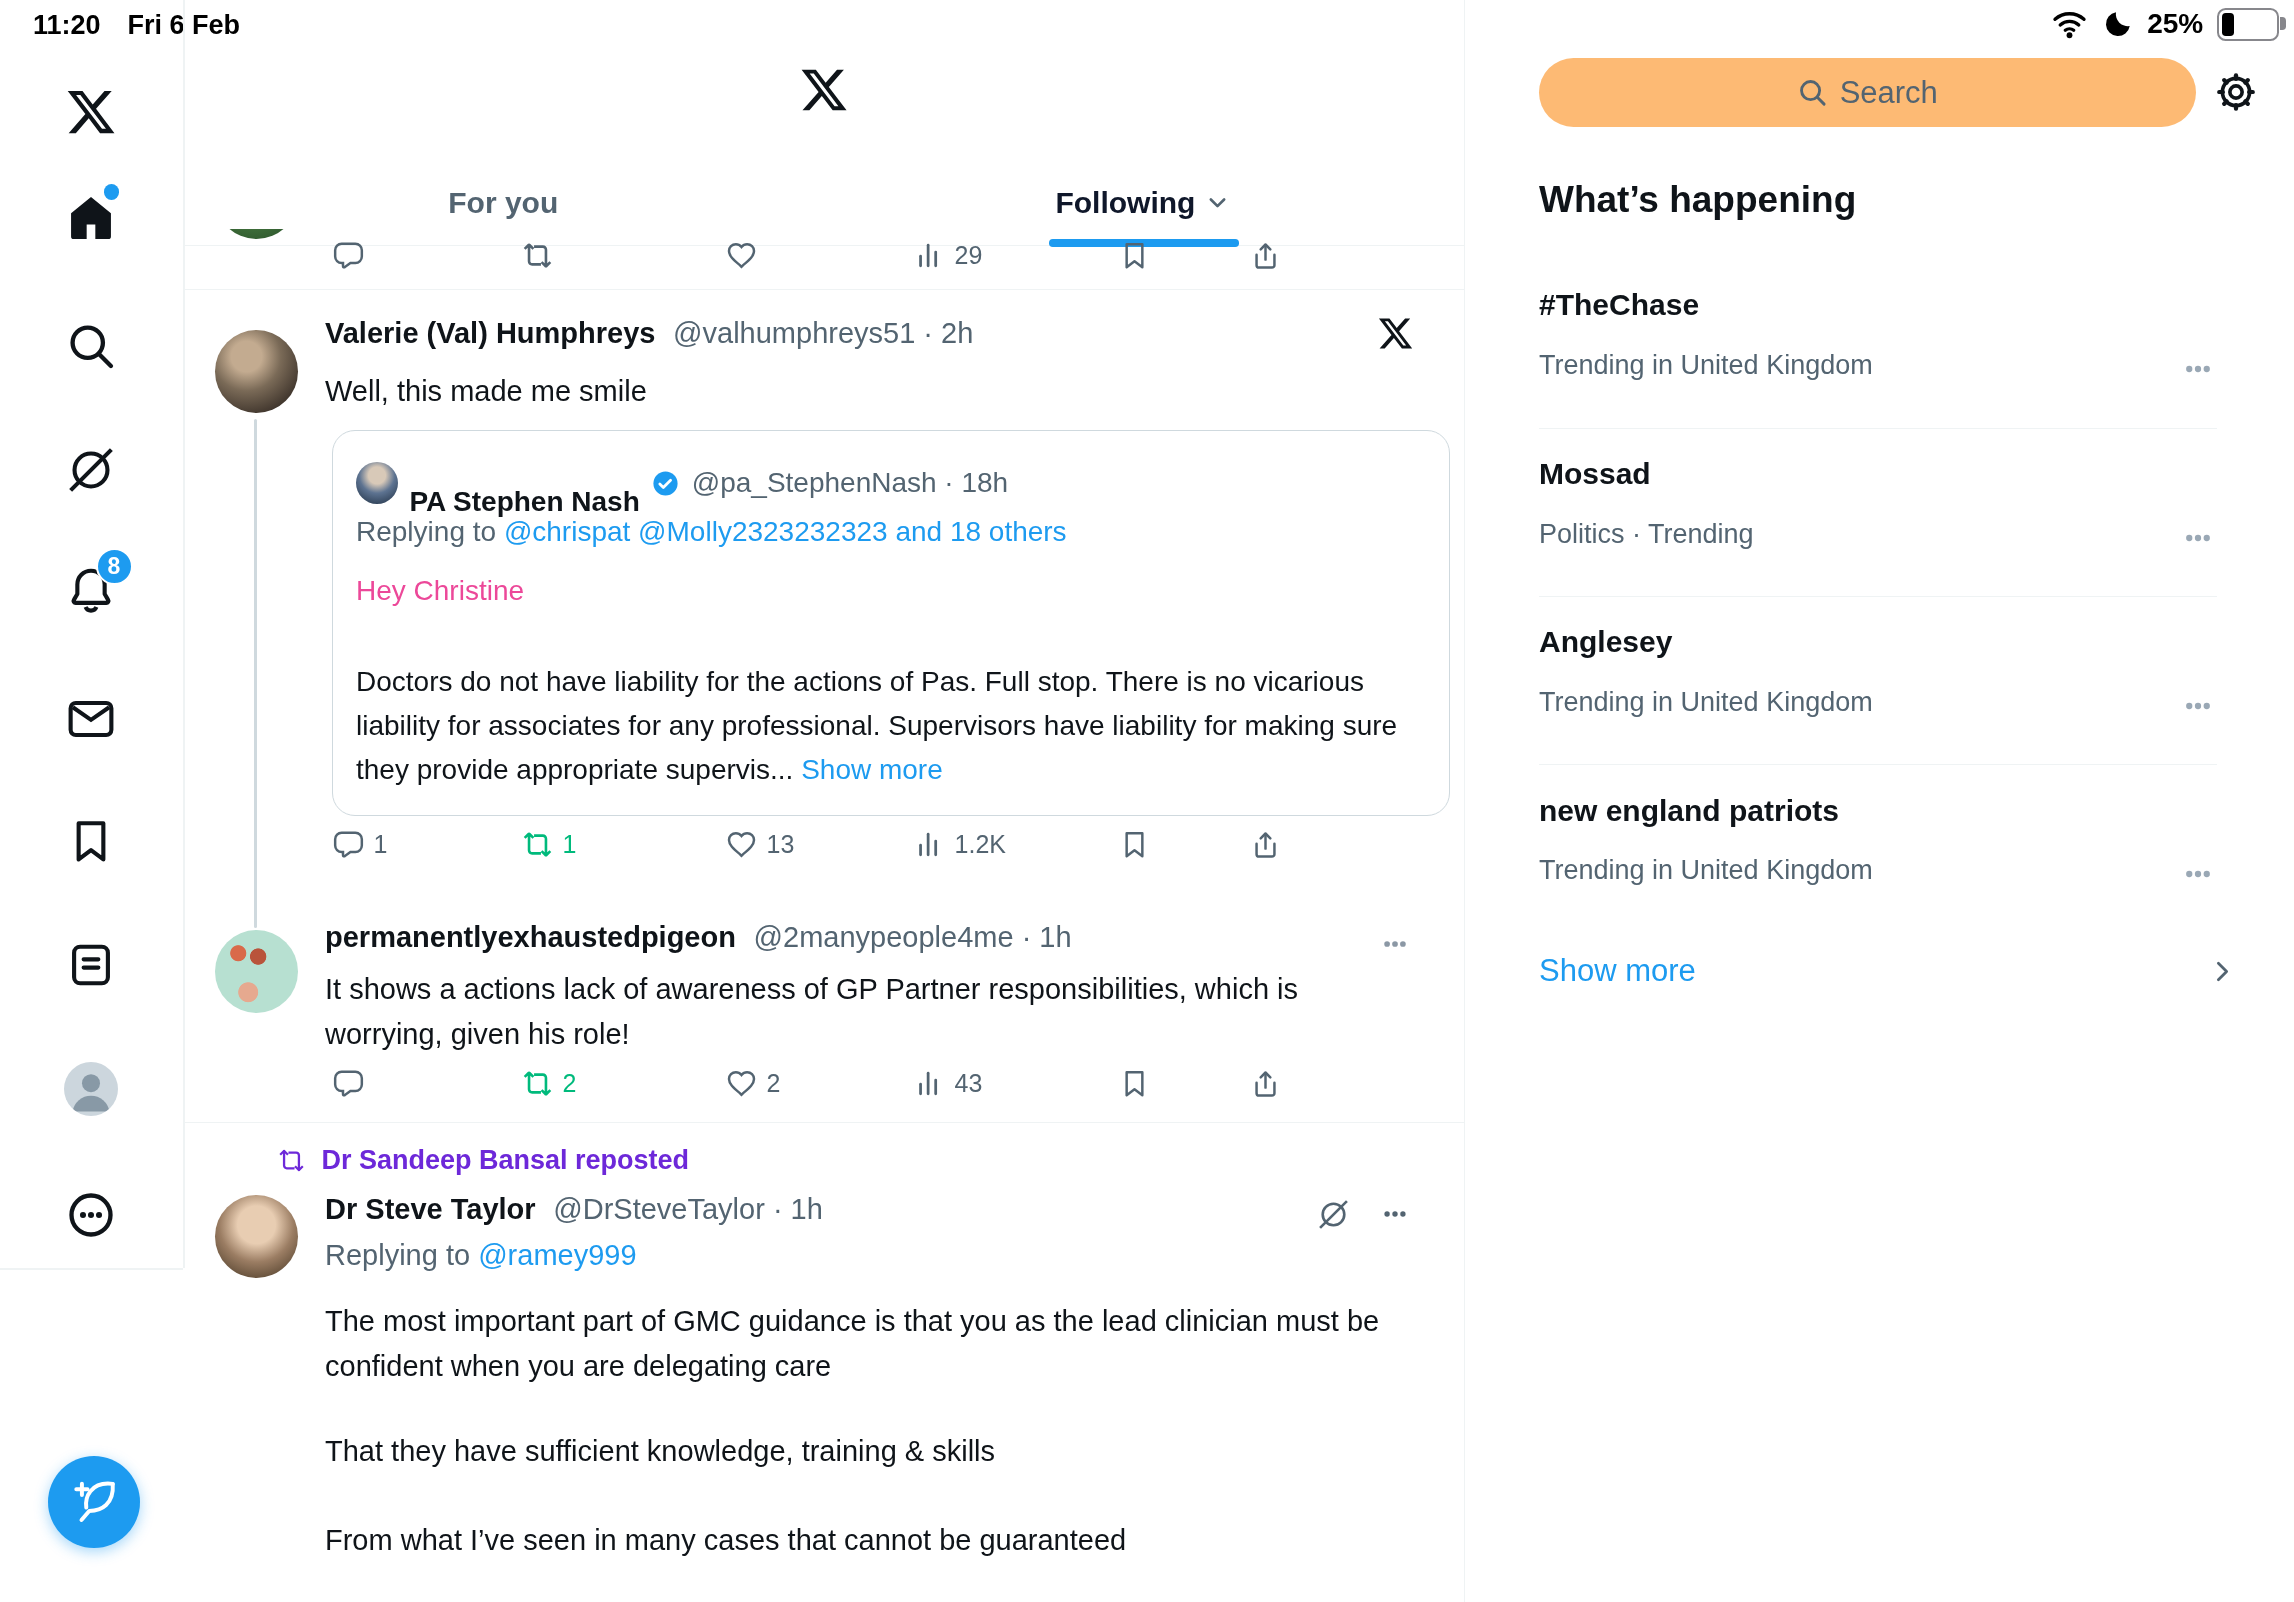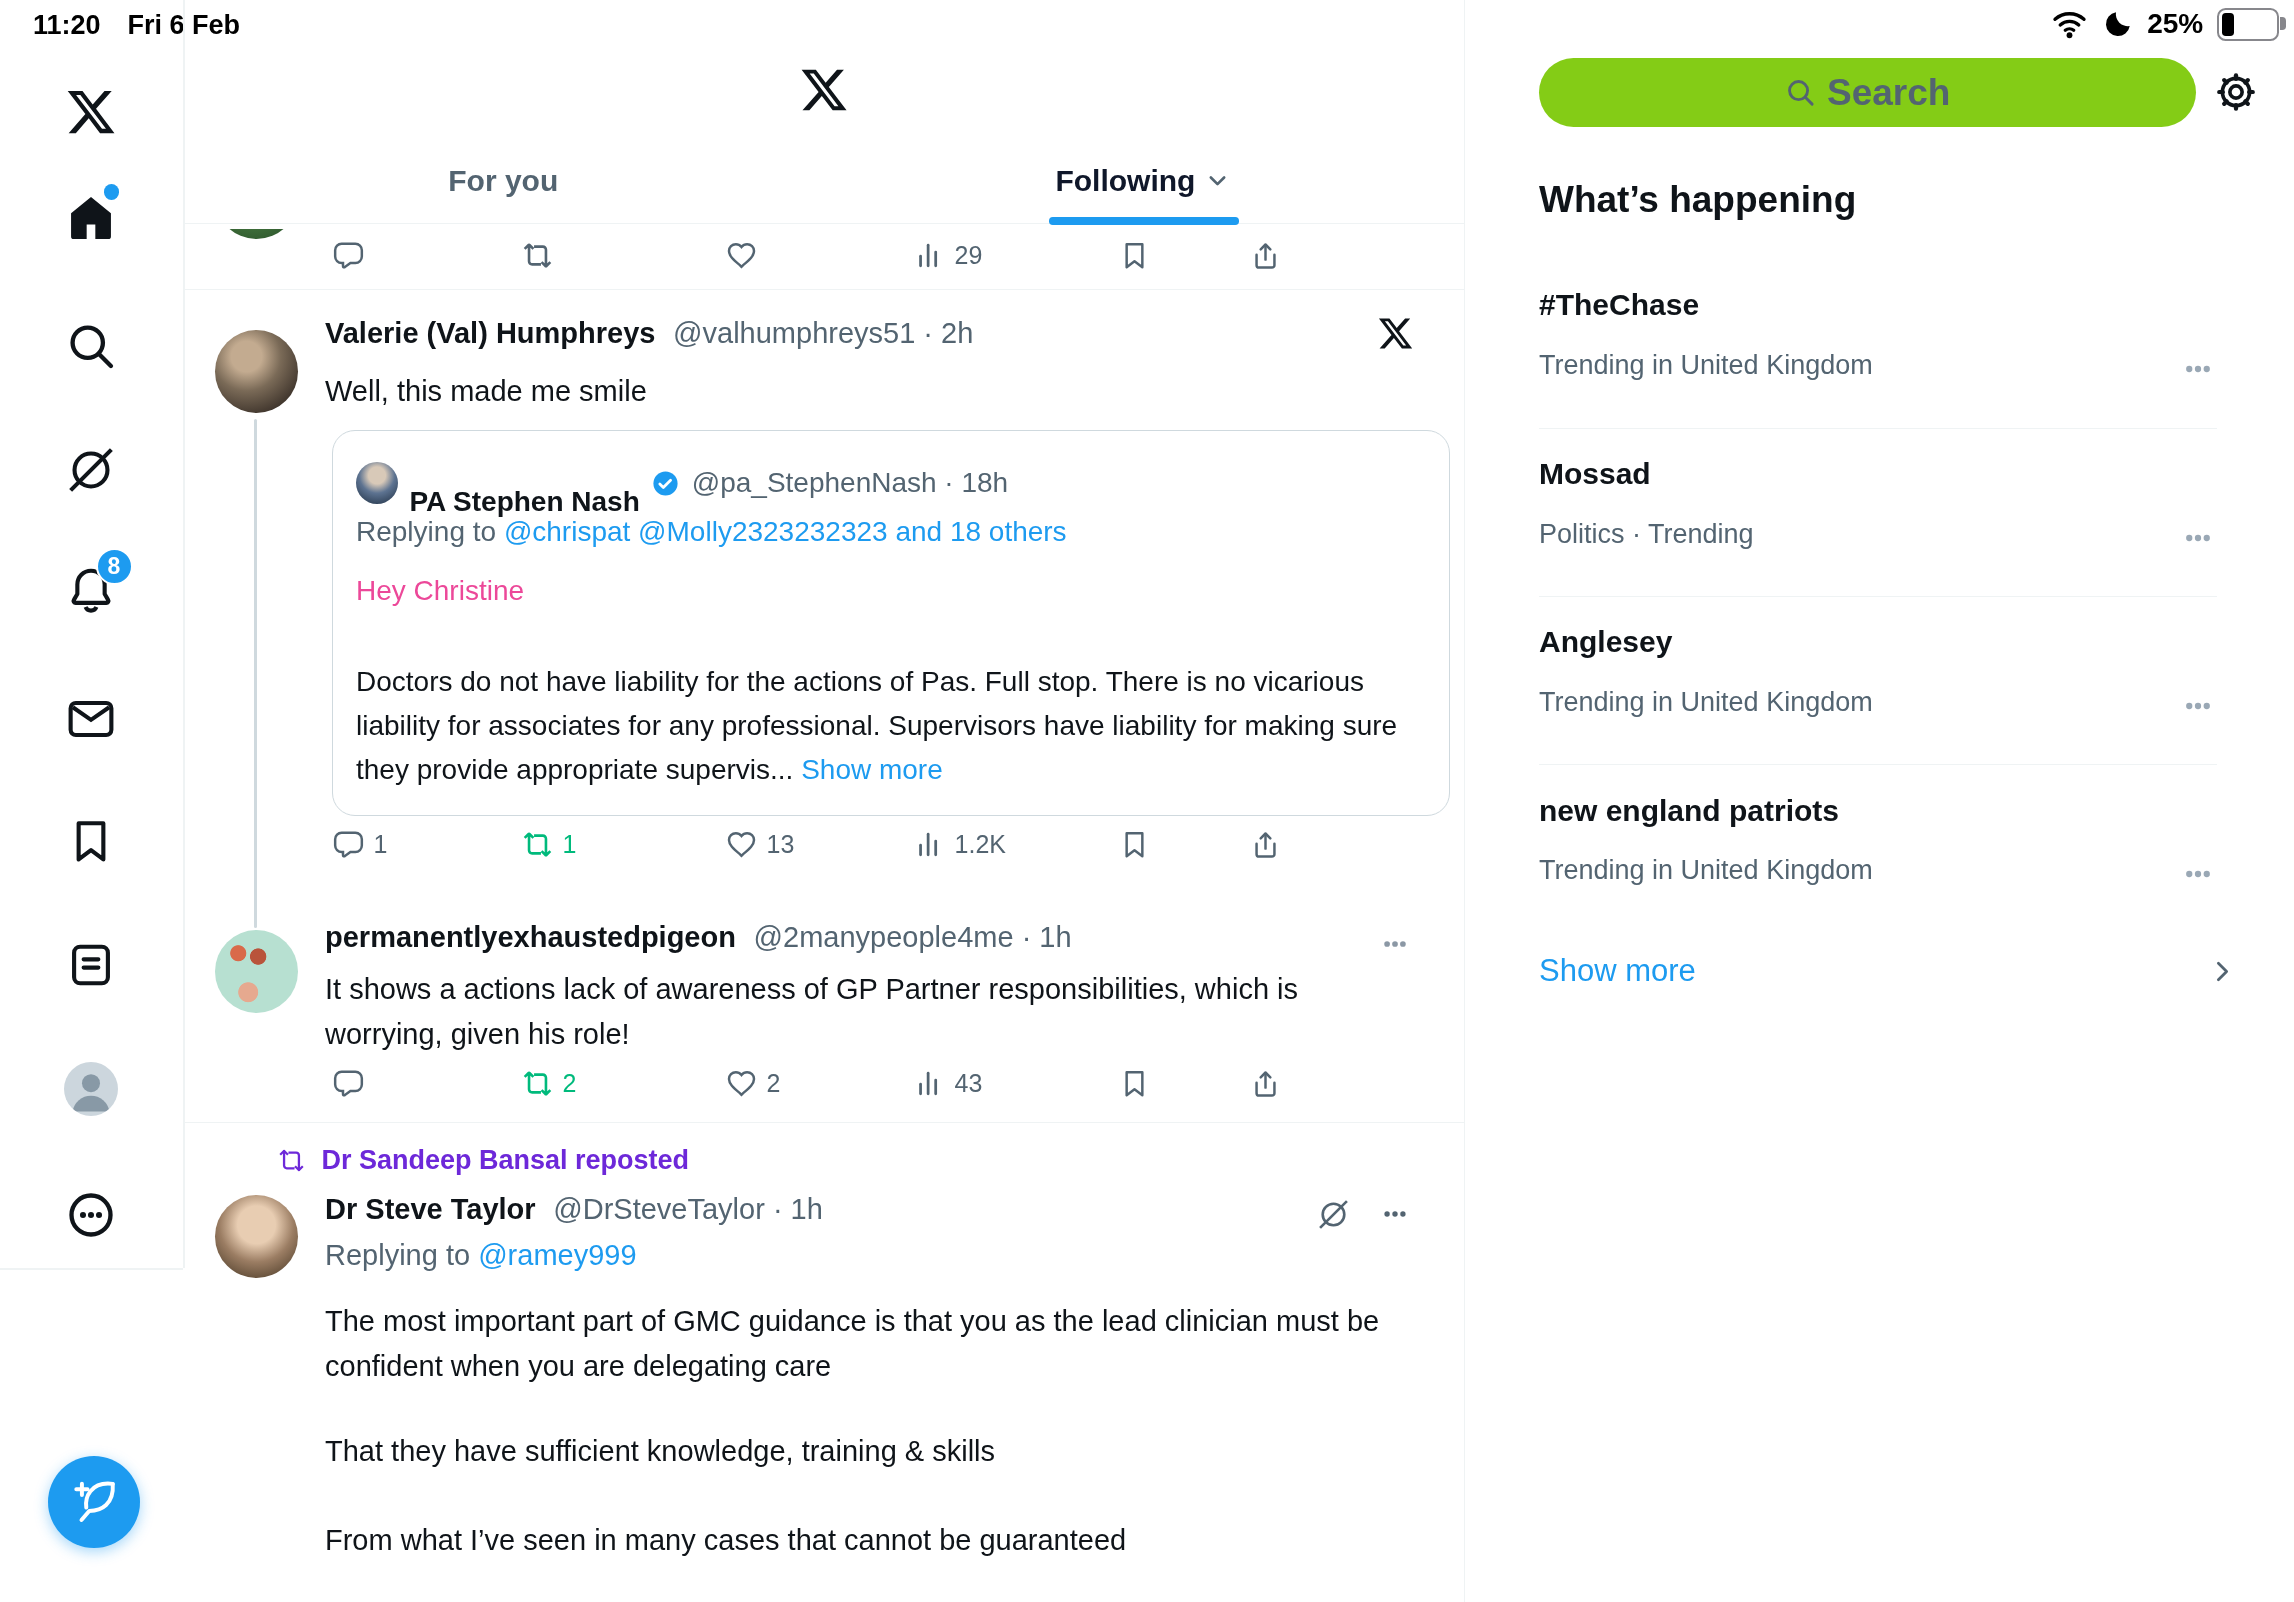--- a/index.html
+++ b/index.html
@@ -23,21 +23,21 @@
     background:#1d9bf0;color:#fff;font-size:23px;font-weight:700;display:flex;align-items:center;justify-content:center;border:2.9px solid #fff;box-sizing:border-box;}
   .prof-av{width:54px;height:54px;border-radius:50%;background:#ccd6dd;overflow:hidden;display:flex;align-items:flex-end;justify-content:center;}
   .v-divider{position:absolute;left:183px;top:0;width:1.9px;height:1268px;background:#eff3f4;}
   .sb-bottom{position:absolute;left:0;top:1268px;width:183px;height:1.9px;background:#eff3f4;}
   .compose{position:absolute;left:48px;top:1456px;width:92px;height:92px;border-radius:50%;background:#1d9bf0;
     display:flex;align-items:center;justify-content:center;box-shadow:0 3.8px 13.4px rgba(29,155,240,.4);}
 
   
   .main{position:absolute;left:183px;top:0;width:1282px;height:1602px;border-right:1.9px solid #eff3f4;box-sizing:border-box;}
   .main-logo{position:absolute;left:50%;top:65px;transform:translateX(-50%);color:#0f1419;}
-  .tabs{position:absolute;left:0;top:138px;width:100%;height:86px;border-bottom:1.9px solid #eff3f4;display:flex;box-sizing:border-box;}
+  .tabs{position:absolute;left:0;top:160px;width:100%;height:86px;border-bottom:1.9px solid #eff3f4;display:flex;box-sizing:border-box;}
   .tab{flex:1;display:flex;align-items:center;justify-content:center;gap:7.7px;position:relative;font-size:30px;font-weight:700;}
   .tab-inactive{color:#536471;}
   .tab-active{color:#0f172a;}
   .tab-underline{position:absolute;left:50%;transform:translateX(-50%);bottom:-1.9px;width:190px;height:7.7px;border-radius:3.8px;background:#1d9bf0;}
   .chev{color:#536471}
 
   .avatar{border-radius:50%;}
   .av-big{width:83px;height:83px;}
   .av-sliver{background:radial-gradient(circle at 45% 40%,#6d9a58 0 30%,#3c6b38 60%,#274d28 95%);}
   .av-valerie{background:radial-gradient(circle at 38% 32%,#c3ab90 0 20%,#7a6a57 45%,#3c322a 80%);}
@@ -76,22 +76,22 @@
   .slot{position:absolute;top:0;display:flex;align-items:center;gap:8.6px;font-size:25px;color:#536471;}
   .s-reply{left:149px}.s-repost{left:338px}.s-like{left:542px}.s-views{left:730px}.s-bm{left:935px}.s-share{left:1066px}
   .slot.green{color:#00ba7c;}
 
   .repost-row{position:absolute;left:94px;top:23px;display:flex;align-items:center;gap:15.4px;color:#6d28d9;font-size:27px;font-weight:700;}
   .replying-row{position:absolute;left:142px;font-size:29px;color:#536471;}
   .para{position:absolute;left:142px;width:1057px;font-size:29px;line-height:45px;color:#0f1419;}
 
   
   .right{position:absolute;left:1464px;top:0;width:830px;height:1602px;}
-  .search-pill{position:absolute;left:75px;top:58px;width:657px;height:69px;border-radius:35px;background:#84cc16;
-    display:flex;align-items:center;justify-content:center;gap:11.5px;font-size:37px;color:#536471;font-weight:bold;}
+  .search-pill{position:absolute;left:75px;top:58px;width:657px;height:69px;border-radius:35px;background:#fdba74;
+    display:flex;align-items:center;justify-content:center;gap:11.5px;font-size:31px;color:#536471;}
   .gear{position:absolute;left:749px;top:69px;color:#0f1419;}
   .wh-heading{position:absolute;left:75px;top:179px;font-size:37px;font-weight:800;color:#0f1419;}
   .trend-title{position:absolute;left:75px;font-size:30px;font-weight:700;color:#0f1419;white-space:nowrap;}
   .trend-meta{position:absolute;left:75px;font-size:27px;color:#536471;white-space:nowrap;}
   .trend-dots{position:absolute;left:713px;color:#9aa8b5;}
   .tdiv{position:absolute;left:75px;width:678px;height:1px;background:#eff3f4;}
   .show-more{position:absolute;left:75px;top:953px;font-size:31px;color:#1d9bf0;}
   .sm-chev{position:absolute;left:742px;top:955px;color:#536471;}
 </style>
 </head>

